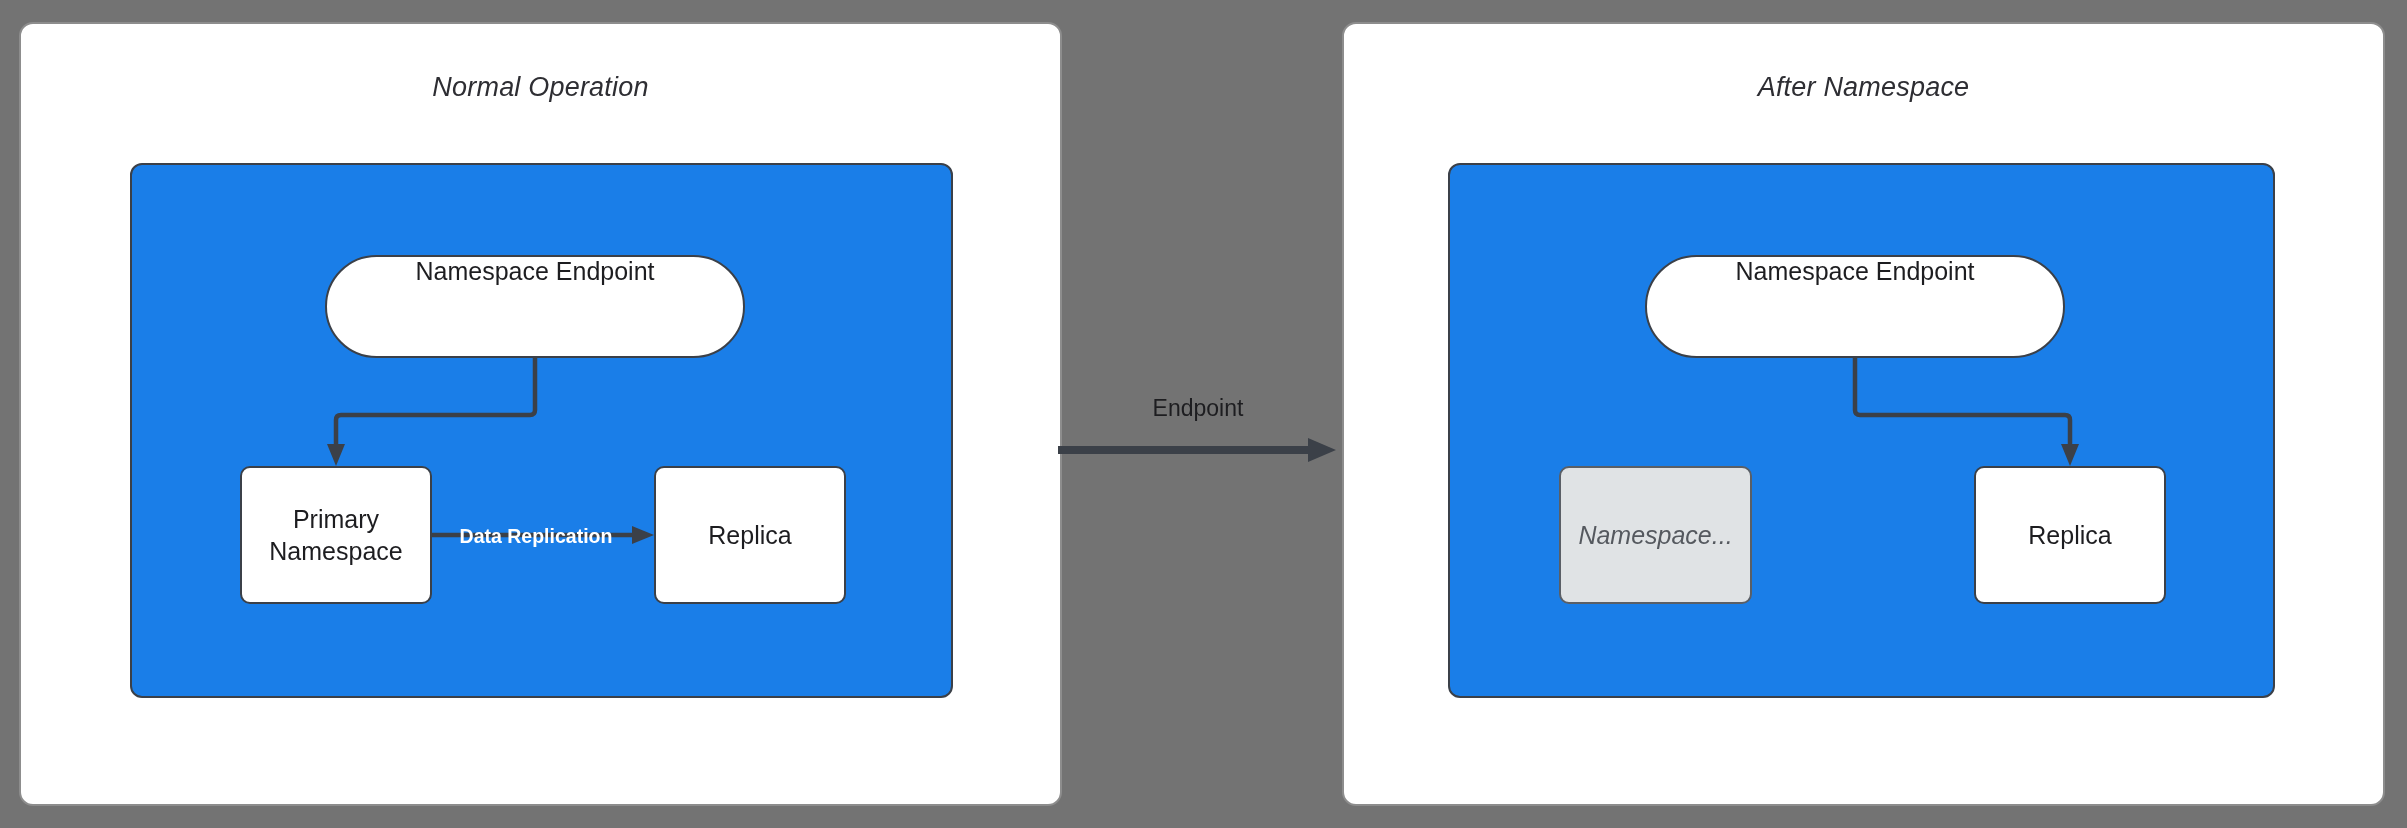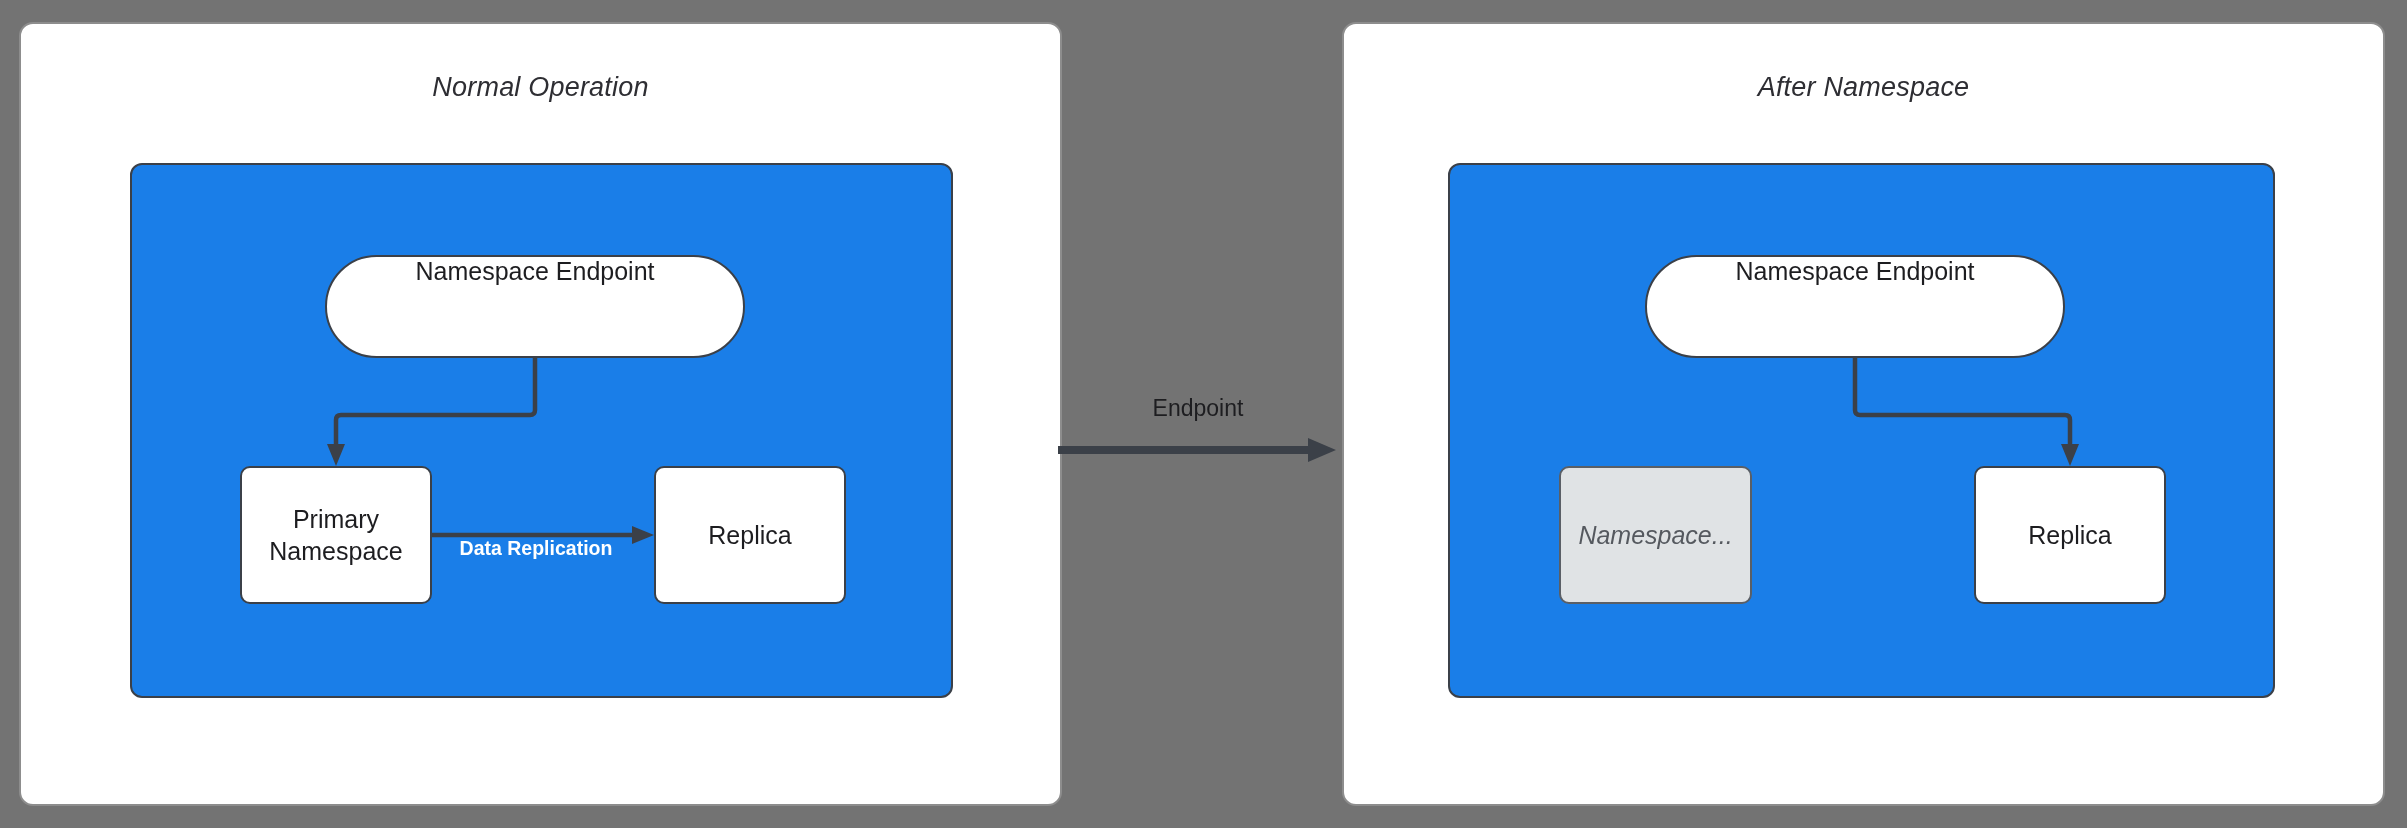--- a/index.html
+++ b/index.html
@@ -52,21 +52,21 @@
     <div>
       <div>Primary</div>
       <div>Namespace</div>
     </div>
   </div>
 
   <svg class="conn" style="left:0px;top:0px;width:1062px;height:828px;" viewBox="0 0 1062 828">
     <path d="M 432 535 L 637 535"></path>
     <polygon points="654,535 632,526 632,544"></polygon>
   </svg>
-  <div class="repl-label" style="left:456px;top:525px;width:160px;text-align:center;margin-top:12px;">Data Replication</div>
+  <div class="repl-label" style="left:456px;top:525px;width:160px;text-align:center;">Data Replication</div>
 
   <div class="node" style="left:654px;top:466px;width:192px;height:138px;">
     <span>Replica</span>
   </div>
 
   <div class="failover-wrap" style="left:1058px;top:395px;width:280px;height:90px;">
     <div class="failover-label" style="left:0px;top:0px;width:280px;">Endpoint</div>
     <svg style="position:absolute;left:0px;top:30px;width:280px;height:50px;" viewBox="0 0 280 50">
       <path d="M 0 21 L 250 21 L 250 13 L 278 25 L 250 37 L 250 29 L 0 29 Z" fill="#3b4048"></path>
     </svg>

